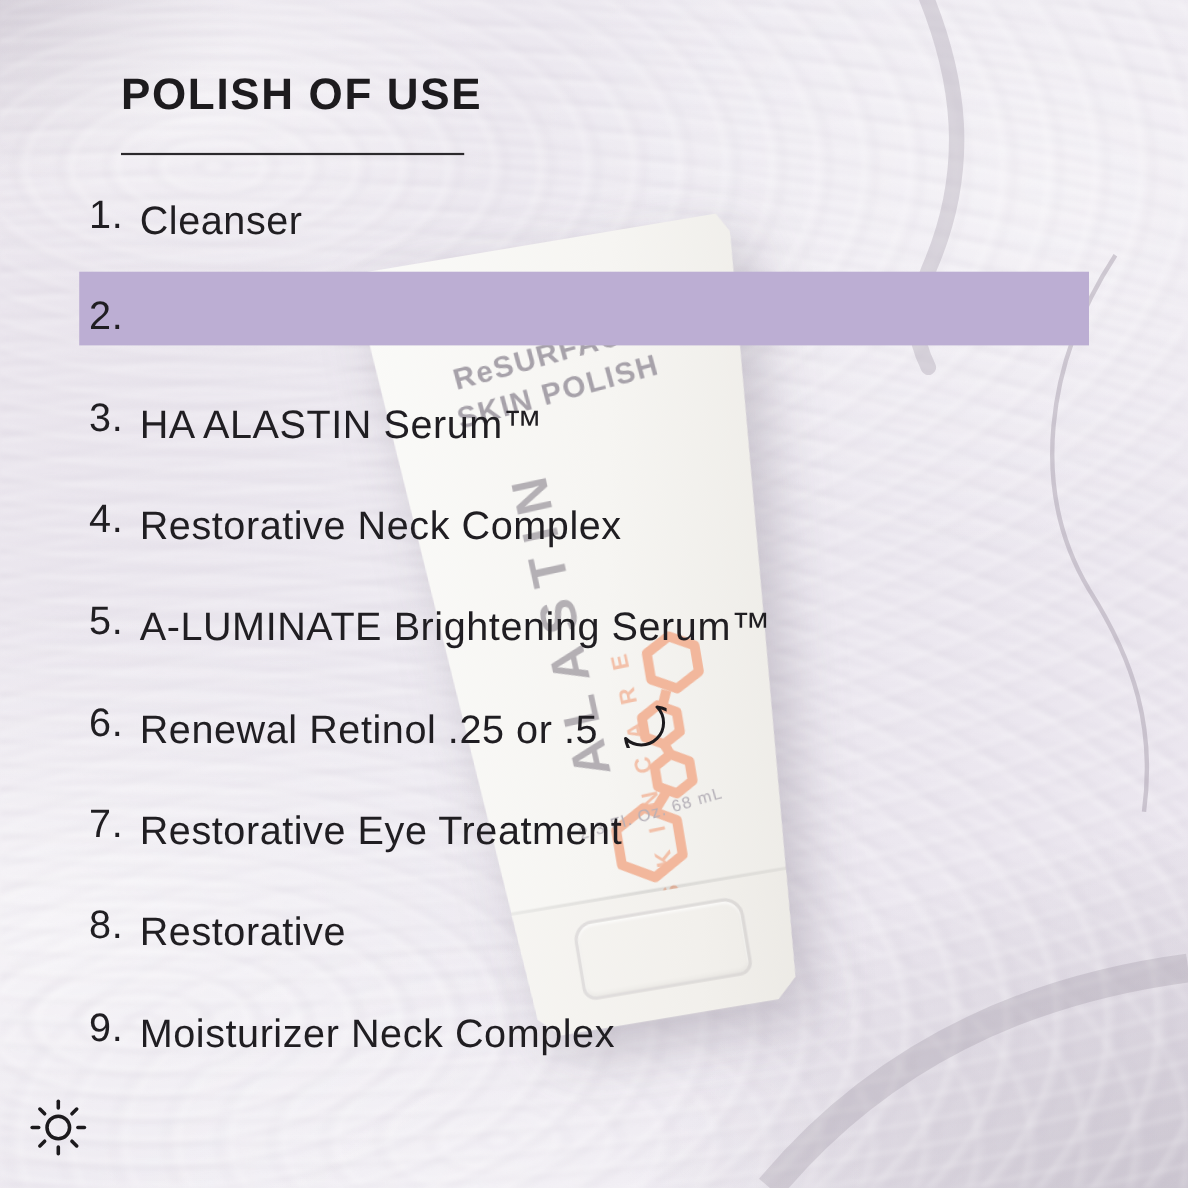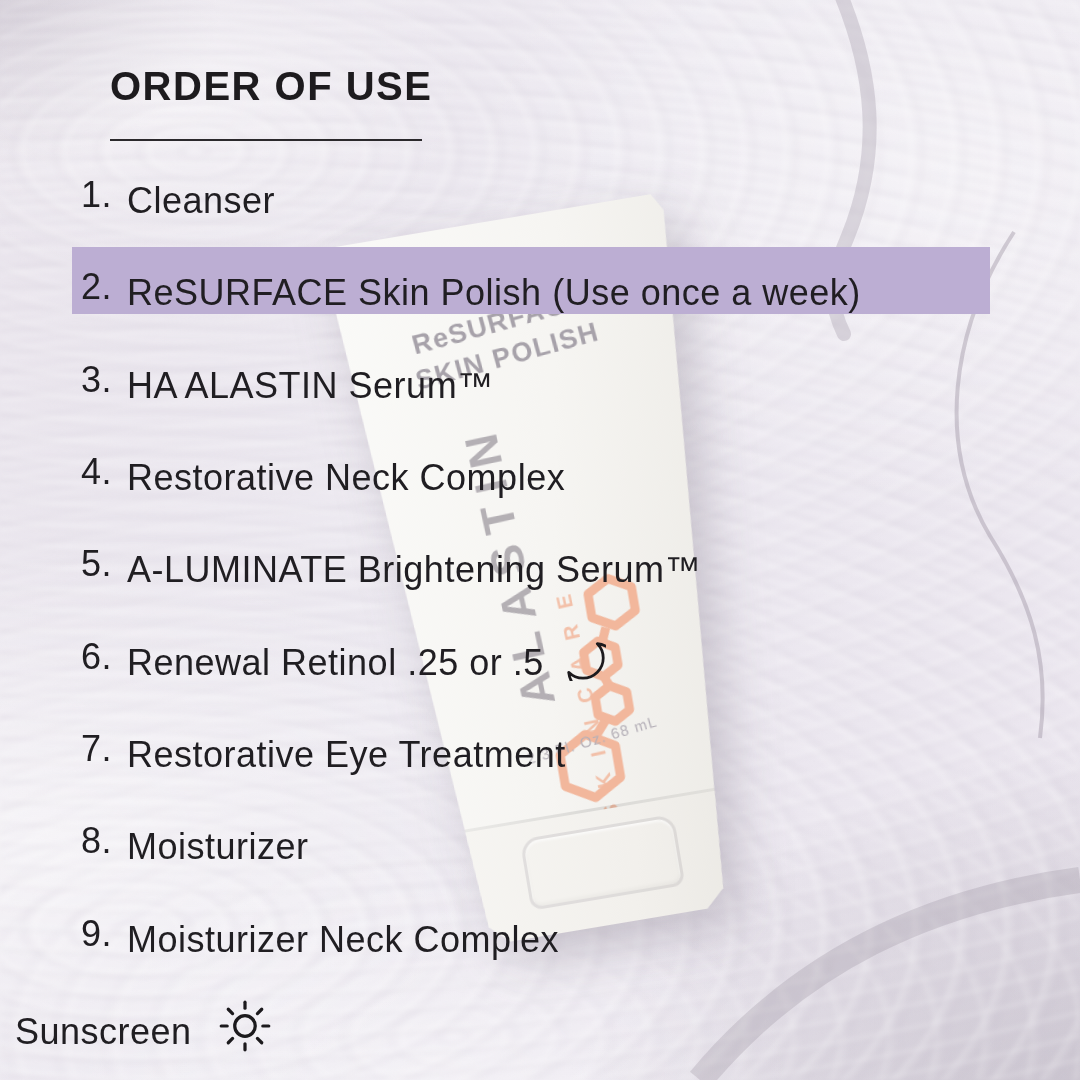--- a/index.html
+++ b/index.html
@@ -117,32 +117,31 @@
         <line x1="56" y1="150" x2="44" y2="164" stroke="#f2b79c" stroke-width="9"></line>
       </svg>
       <div class="tube-volume">2.3 Fl. Oz. 68 mL</div>
       <div class="tube-seam"></div>
       <div class="tube-cap">
         <div class="flip-indent"></div>
       </div>
     </div>
   </div>
 
-  <h1 class="title">ORDER OF USE</h1>
+  <h1 class="title">POLISH OF USE</h1>
   <div class="title-rule"></div>
 
   <ol class="order-list">
     <li>
       <span class="num">1.</span>
       <span class="label">Cleanser</span>
     </li>
     <li>
       <div class="row-highlight" style="background: rgb(188, 174, 211);"></div>
       <span class="num">2.</span>
-      <span class="label">ReSURFACE Skin Polish (Use once a week)</span>
     </li>
     <li>
       <span class="num">3.</span>
       <span class="label">HA ALASTIN Serum™</span>
     </li>
     <li>
       <span class="num">4.</span>
       <span class="label">Restorative Neck Complex</span>
     </li>
     <li>
@@ -157,28 +156,27 @@
           <path d="M50 6 A44 44 0 1 0 50 94 A56 56 0 1 1 50 6 Z" transform="rotate(-135 50 50)" fill="none" stroke="#1c1a1d" stroke-width="6" stroke-linejoin="round"></path>
         </svg>
       </span>
     </li>
     <li>
       <span class="num">7.</span>
       <span class="label">Restorative Eye Treatment</span>
     </li>
     <li>
       <span class="num">8.</span>
-      <span class="label">Moisturizer</span>
+      <span class="label">Restorative</span>
     </li>
     <li>
       <span class="num">9.</span>
       <span class="label">Moisturizer Neck Complex</span>
     </li>
     <li>
-      <span class="label">Sunscreen</span>
       <span class="inline-icon sun">
         <svg width="54" height="54" viewBox="0 0 100 100">
           <g stroke="#1c1a1d" stroke-width="6" fill="none" stroke-linecap="round">
             <circle cx="50" cy="50" r="19"></circle>
             <line x1="50" y1="6" x2="50" y2="17"></line>
             <line x1="50" y1="83" x2="50" y2="94"></line>
             <line x1="6" y1="50" x2="17" y2="50"></line>
             <line x1="83" y1="50" x2="94" y2="50"></line>
             <line x1="19" y1="19" x2="27" y2="27"></line>
             <line x1="73" y1="73" x2="81" y2="81"></line>

